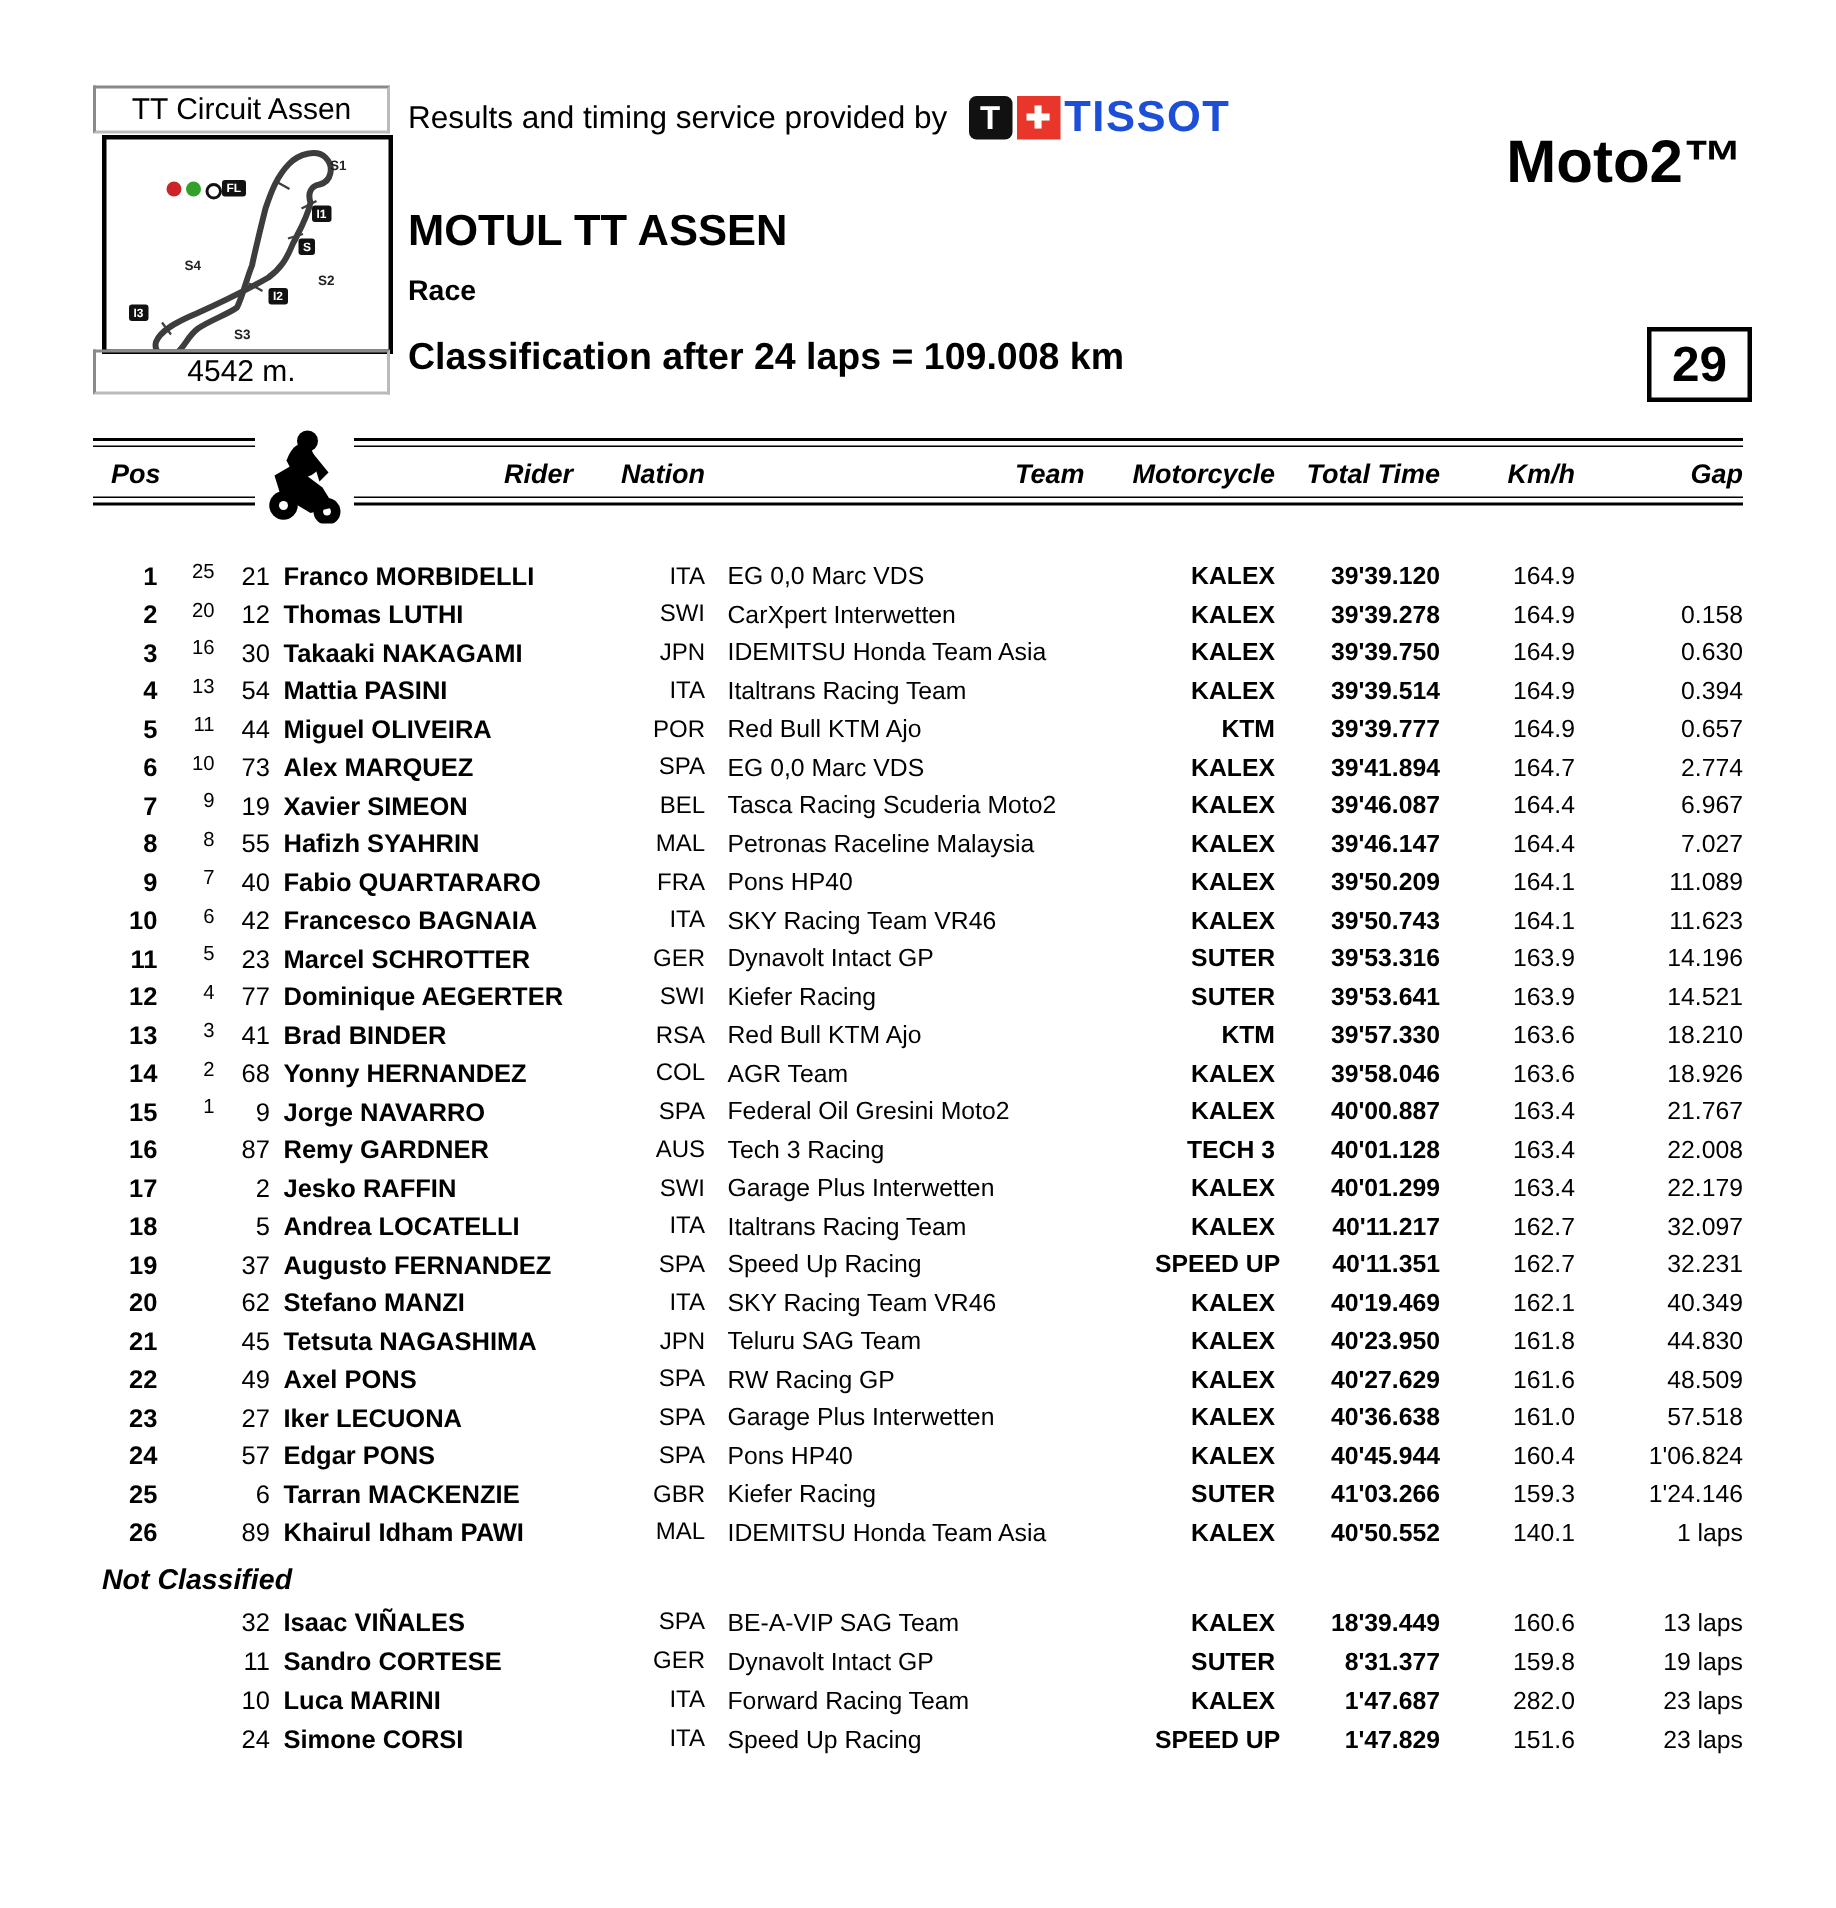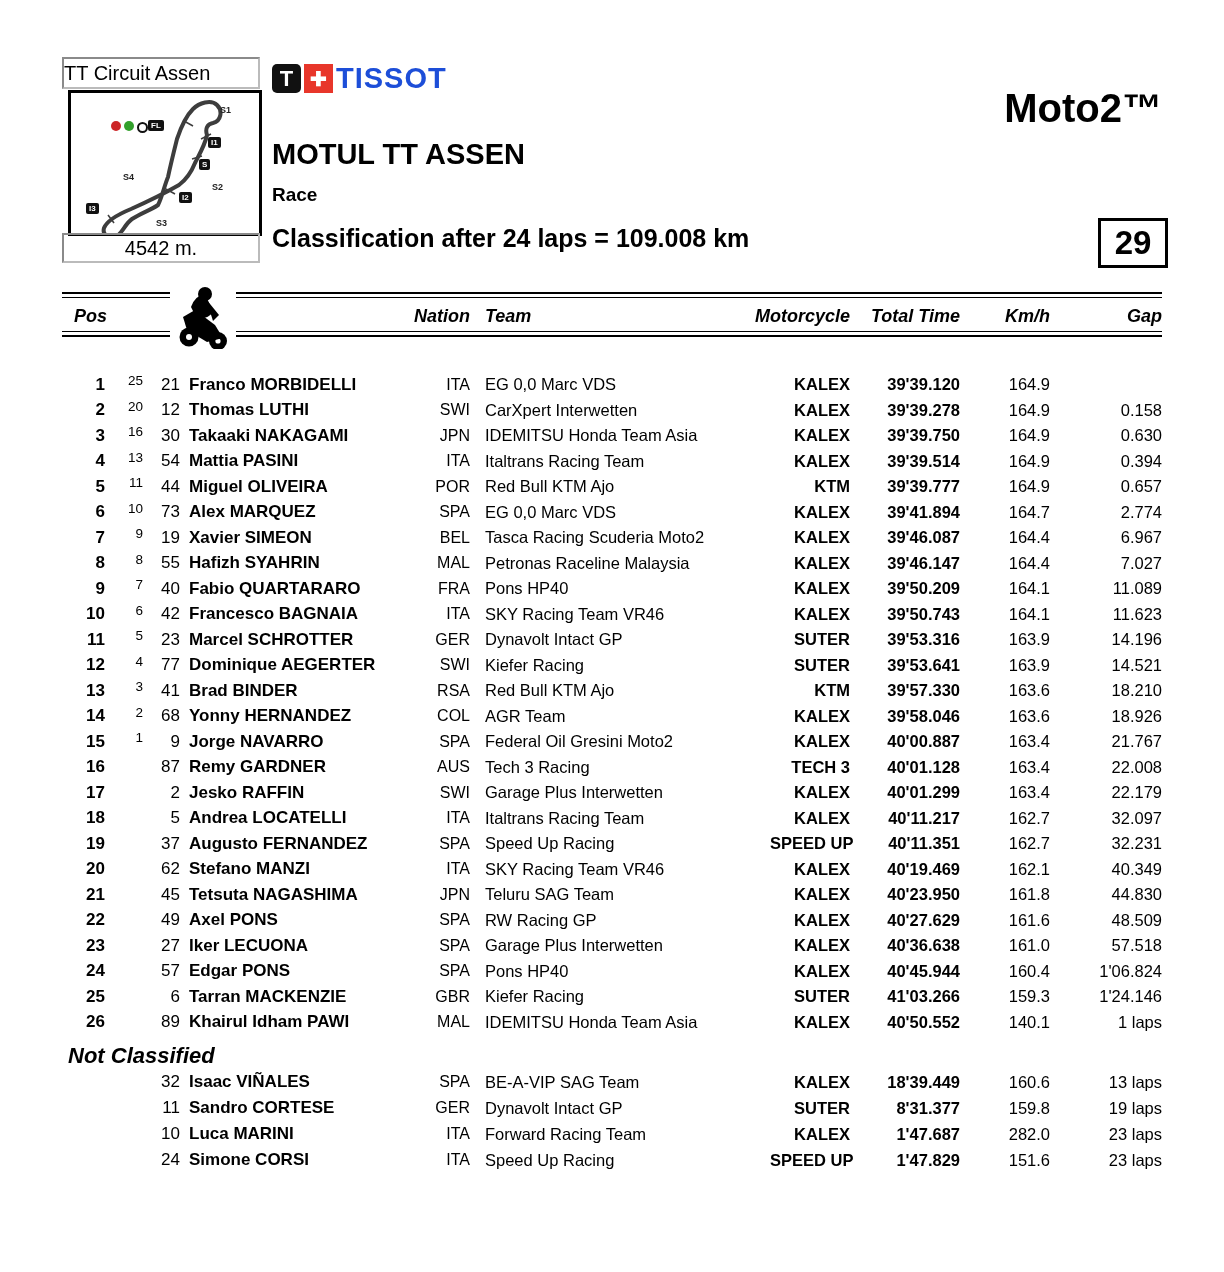--- a/index.html
+++ b/index.html
@@ -2,21 +2,21 @@
 <html><head>
 <meta charset="utf-8">
 <style>
   html,body{margin:0;padding:0;background:#fff;}
   .sheet{position:relative;width:1224px;height:1272px;background:#ffffff;
          font-family:"Liberation Sans", sans-serif;color:#000;overflow:hidden;}
 
   
   .circuit-name-box{position:absolute;left:62px;top:57px;width:194px;height:28px;
     border:2px solid #8a8a8a;border-right-color:#bbb;border-bottom-color:#bbb;
-    display:flex;align-items:center;justify-content:flex-start;font-size:20px;}
+    display:flex;align-items:center;justify-content:center;font-size:20px;}
   .map-box{position:absolute;left:68px;top:90px;width:188px;height:140px;border:3px solid #000;background:#fff;}
   .map-box svg{position:absolute;left:0;top:0;}
   .map-label{position:absolute;font-size:9px;font-weight:bold;color:#222;}
   .map-marker{position:absolute;background:#111;color:#fff;font-size:8px;font-weight:bold;
     padding:1px 3px;border-radius:2px;line-height:9px;}
   .dot{position:absolute;width:10px;height:10px;border-radius:50%;}
   .dot.ring{width:7px;height:7px;background:#fff;border:2px solid #111;}
   .length-box{position:absolute;left:62px;top:233px;width:194px;height:26px;
     border:2px solid #8a8a8a;border-right-color:#bbb;border-bottom-color:#bbb;
     display:flex;align-items:center;justify-content:center;font-size:20px;}
@@ -36,21 +36,21 @@
   .race-number-box{position:absolute;left:1098px;top:218px;width:64px;height:44px;border:3px solid #000;
     display:flex;align-items:center;justify-content:center;font-size:33px;font-weight:bold;}
 
   
   .thead{position:absolute;left:62px;top:292px;width:1100px;}
   .rule{border-top:2px solid #000;margin-bottom:3px;}
   .rule.thin{border-top-width:1.5px;}
   .thead-grid{display:grid;grid-template-columns:118px 290px 380px 110px 90px 112px;
     align-items:center;height:30px;font-size:18px;font-weight:bold;font-style:italic;}
   .h-pos{padding-left:12px;}
-  .h-two{display:flex;justify-content:space-between;}
+  .h-two{display:flex;justify-content:flex-end;gap:32px;}
   .h-rider{padding-left:9px;}
   .h-team{padding-left:15px;}
   .h-right{text-align:right;}
   .bike{position:absolute;left:108px;top:-11px;width:66px;height:72px;background:#fff;z-index:3;
     display:flex;align-items:center;justify-content:center;}
 
   .rows{position:absolute;left:62px;width:1100px;}
   #rows-classified{top:372px;}
   #rows-nc{top:1069px;}
   .row{display:grid;grid-template-columns:43px 38px 37px 240px 50px 300px 80px 110px 90px 112px;
@@ -60,21 +60,21 @@
   .c-pos{text-align:right;font-weight:bold;font-size:17px;}
   .c-pts{text-align:right;font-size:13.5px;position:relative;top:-4px;}
   .c-num{text-align:right;font-size:17px;}
   .c-rider{padding-left:9px;font-weight:bold;font-size:17px;overflow:hidden;}
   .c-nation{text-align:right;font-size:16px;}
   .c-team{padding-left:15px;overflow:hidden;}
   .c-moto{text-align:right;font-weight:bold;}
   .c-time{text-align:right;font-weight:bold;}
   .c-kmh{text-align:right;}
   .c-gap{text-align:right;}
-  .nc-label{position:absolute;left:68px;top:1043px;font-size:22px;font-weight:bold;font-style:italic;}
+  .nc-label{position:absolute;left:68px;top:1043px;font-size:19px;font-weight:bold;font-style:italic;}
 </style>
 </head>
 <body>
 
 <div class="sheet">
 
   <div class="circuit-name-box">
     <span>TT Circuit Assen</span>
   </div>
 
@@ -105,20 +105,21 @@
     <span class="map-marker" style="left:15px;top:110px;">I3</span>
     <span class="map-label" style="left:85px;top:125px;">S3</span>
     <span class="map-label" style="left:52px;top:79px;">S4</span>
   </div>
 
   <div class="length-box">
     <span>4542 m.</span>
   </div>
 
   <div class="service-line">
+    <span>Results and timing service provided by</span>
     <span class="tissot">
       <span class="sq t">T</span>
       <span class="sq x" style="background:#e8362a;">✚</span>
       <span class="word">TISSOT</span>
     </span>
   </div>
 
   <div class="category">Moto2™</div>
   <div class="event-title">MOTUL TT ASSEN</div>
   <div class="session">Race</div>

